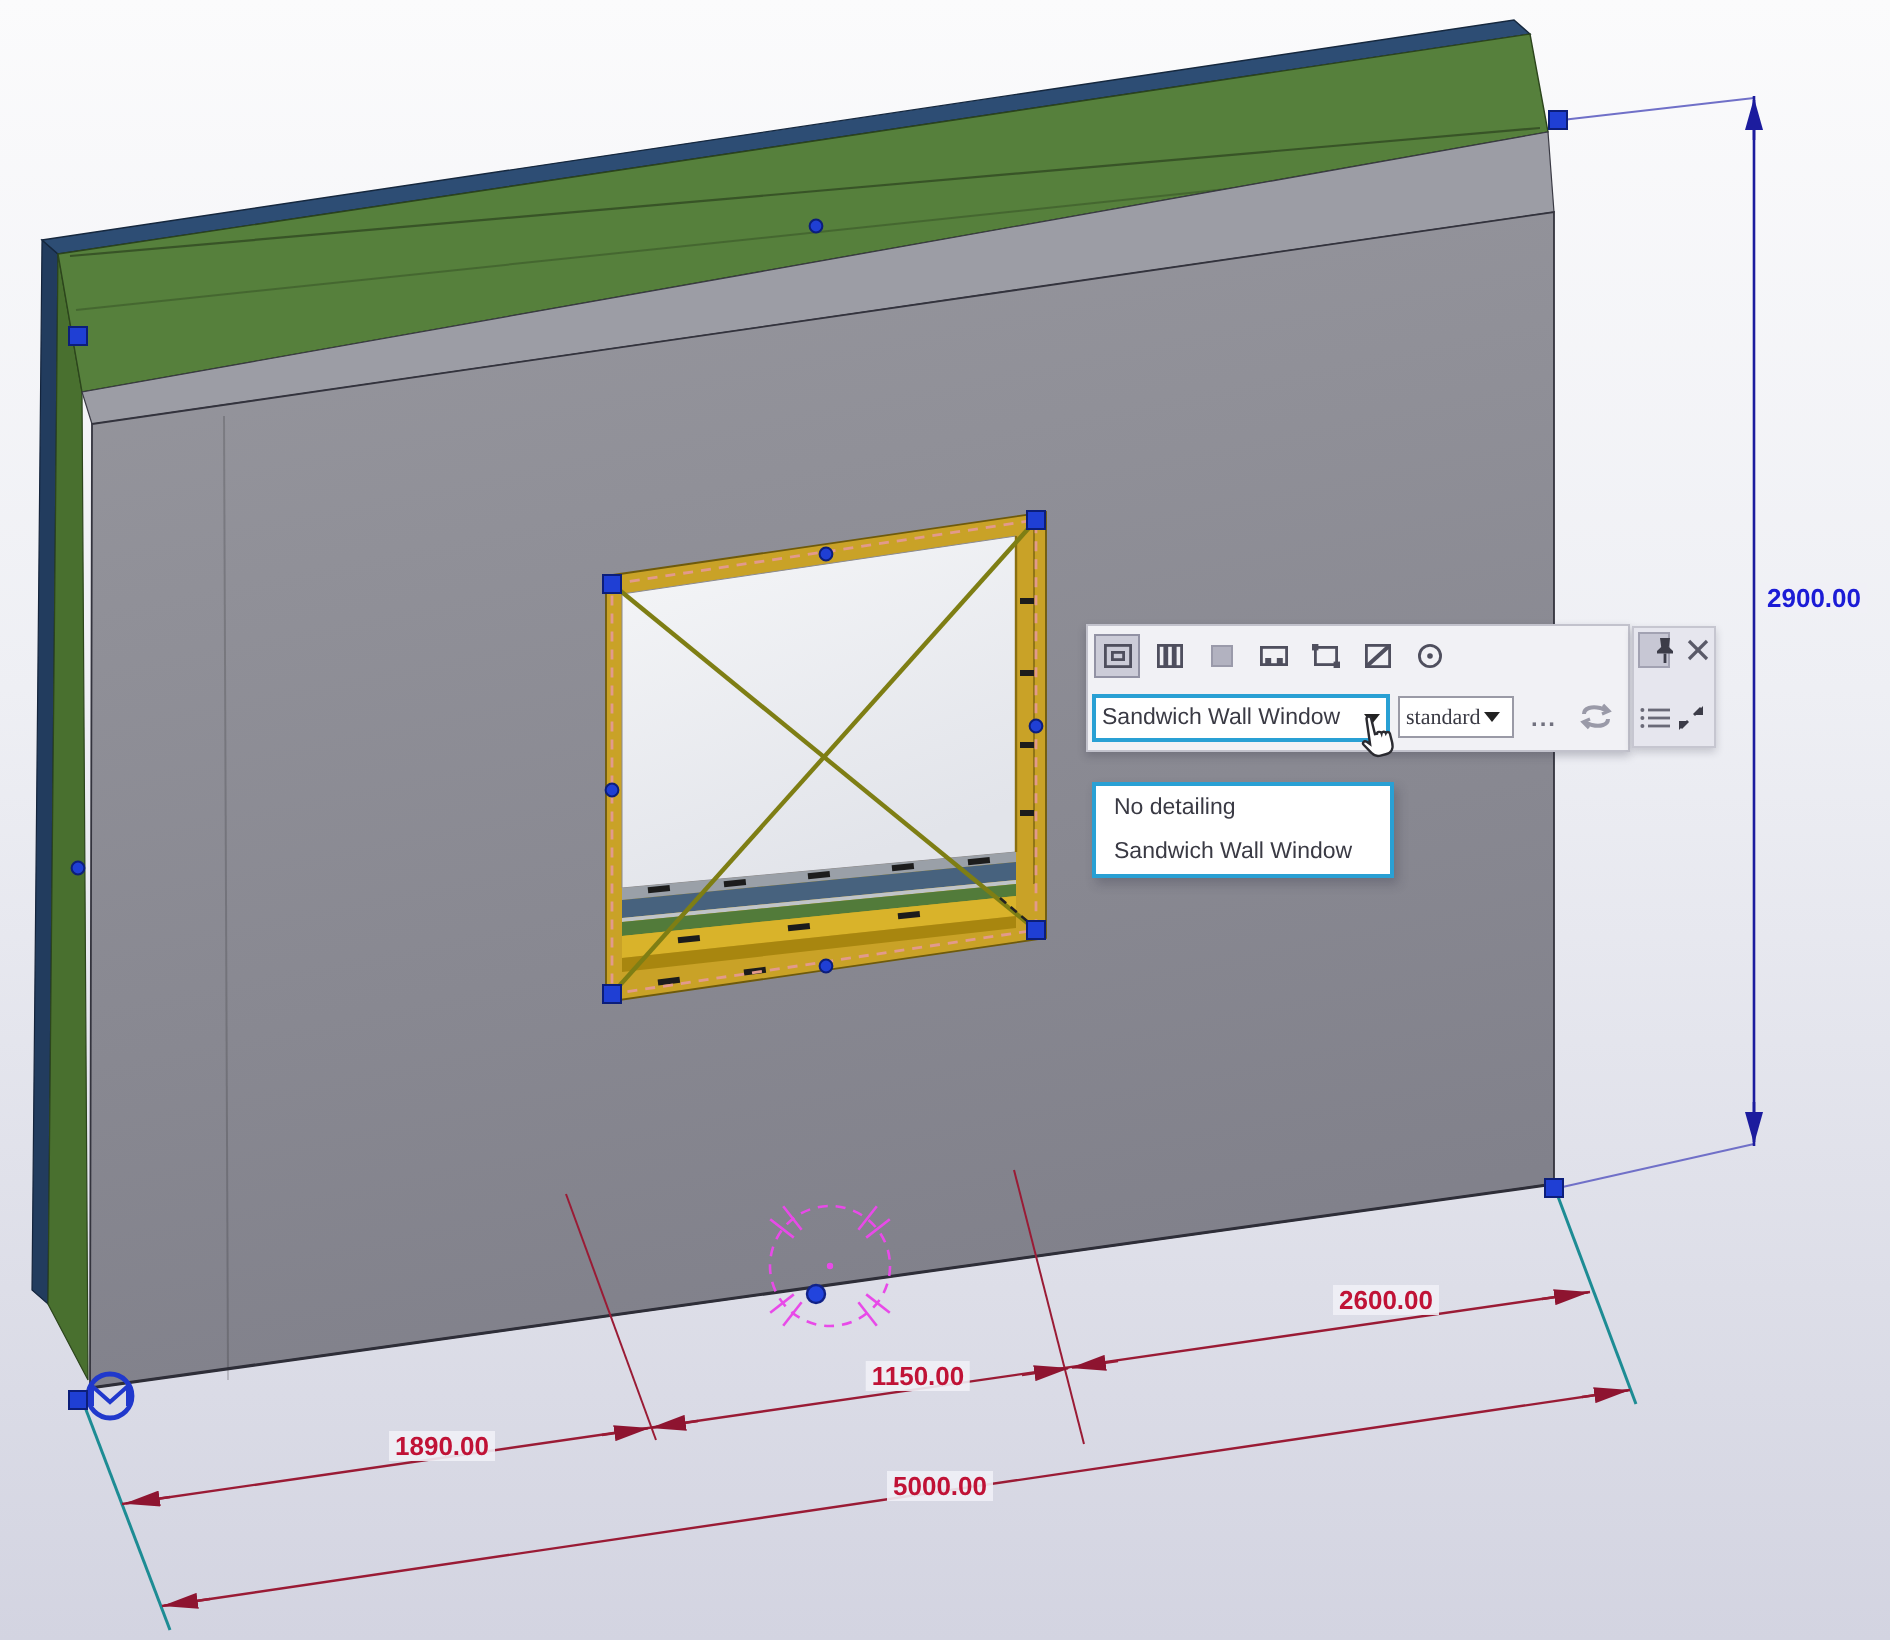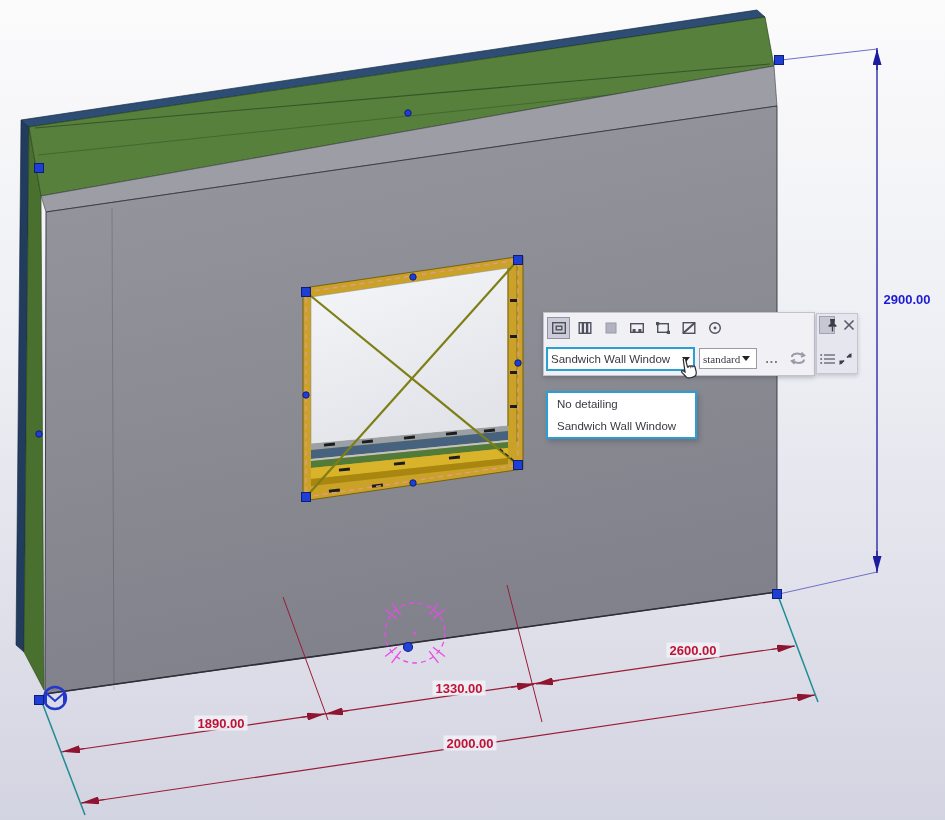--- a/index.html
+++ b/index.html
@@ -176,23 +176,23 @@
     <circle cx="39" cy="434" r="3.2"></circle>
     <circle cx="413" cy="277" r="3.2"></circle>
     <circle cx="413" cy="483" r="3.2"></circle>
     <circle cx="306" cy="395" r="3.2"></circle>
     <circle cx="518" cy="363" r="3.2"></circle>
   </g>
 </svg>
 
 <div class="dim-label blue" style="left:907px;top:299px;">2900.00</div>
 <div class="dim-label" style="left:221px;top:723px;">1890.00</div>
-<div class="dim-label" style="left:459px;top:688px;">1330.00</div>
+<div class="dim-label" style="left:459px;top:688px;">1150.00</div>
 <div class="dim-label" style="left:693px;top:650px;">2600.00</div>
-<div class="dim-label" style="left:470px;top:743px;">2000.00</div>
+<div class="dim-label" style="left:470px;top:743px;">5000.00</div>
 
 <div class="tb-main">
   <div class="tb-icons">
     <button class="tb-ibtn selected">
       <svg width="16" height="16" fill="none" stroke="#4f4f5e" stroke-width="1.4">
         <rect x="1.7" y="2.7" width="12.6" height="10.6"></rect>
             <rect x="5.2" y="6.2" width="5.6" height="3.6"></rect>
       </svg>
     </button>
     <button class="tb-ibtn">

